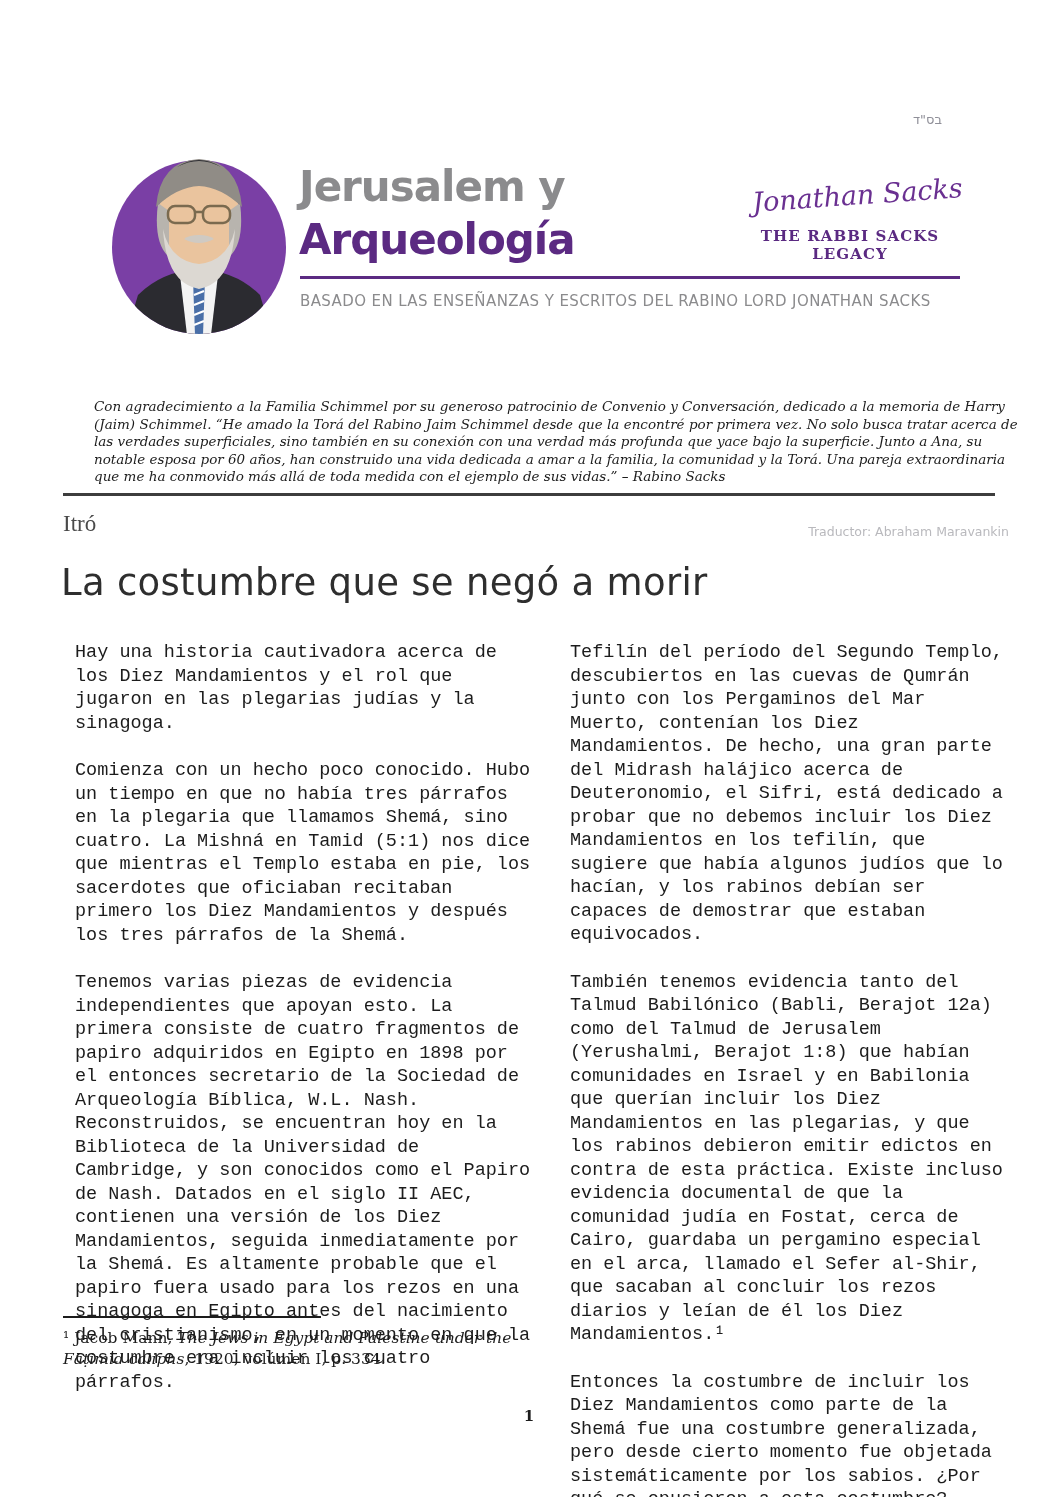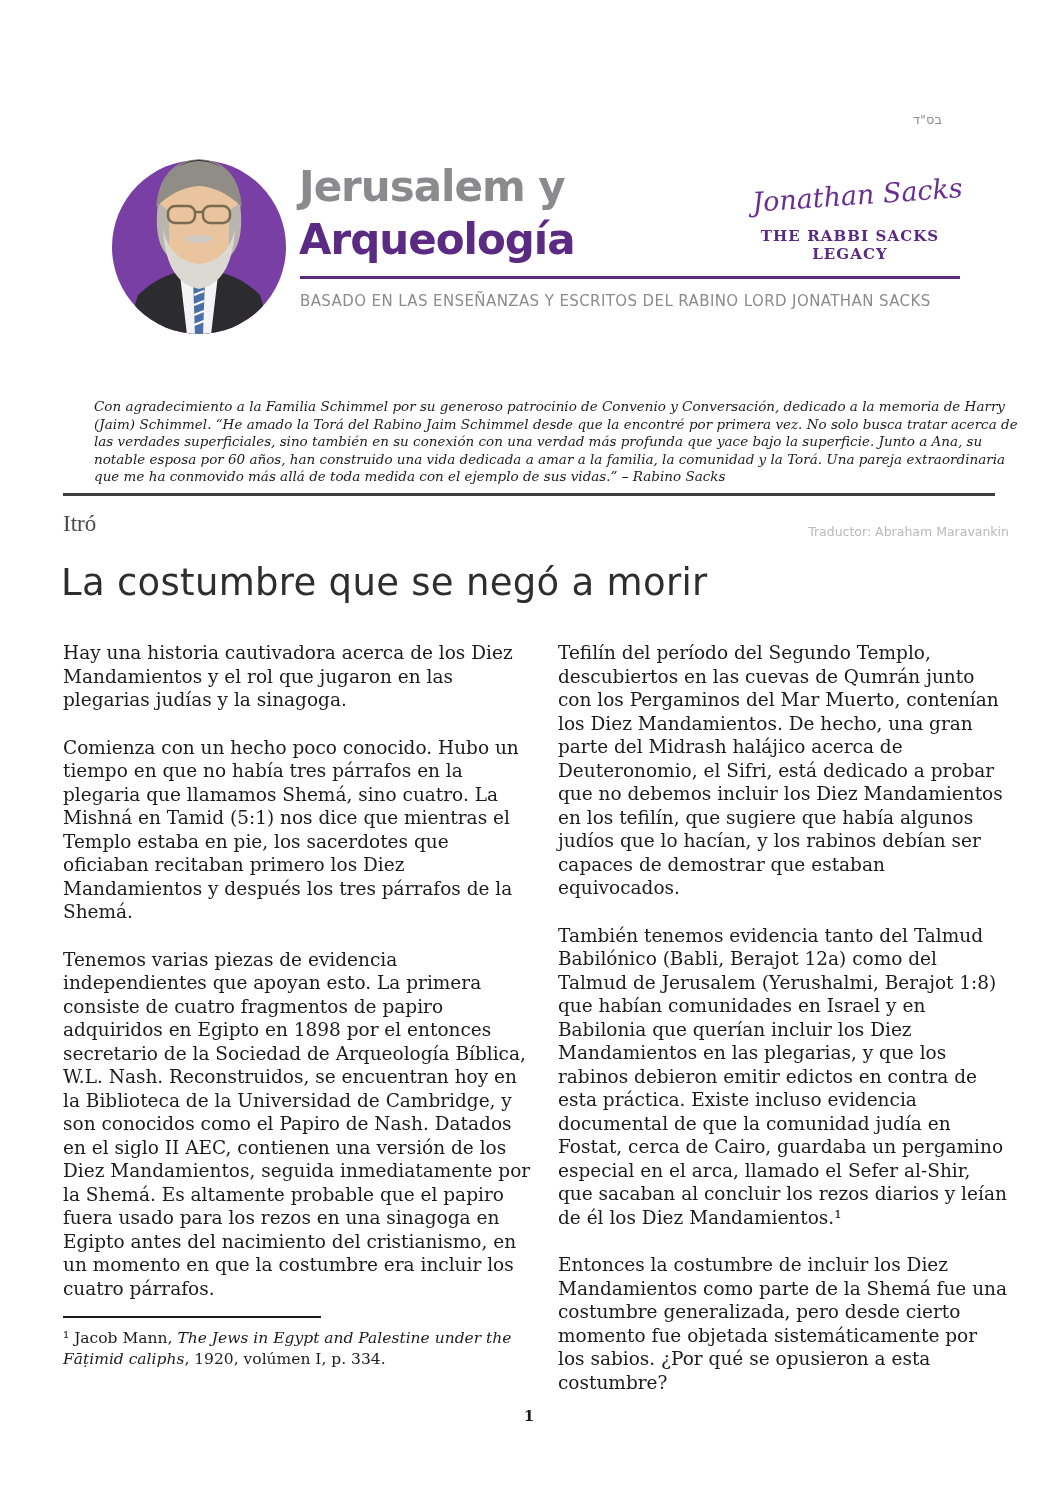--- a/index.html
+++ b/index.html
@@ -28,21 +28,21 @@
     font-style:italic; font-size:13.5px; line-height:17.5px; color:#1c1c1c;margin-left:28px; }
   .section-rule { position:absolute; left:63px; top:493px; width:932px; height:3px; background:#3d3d3d; }
   .parsha { position:absolute; left:63px; top:511px; font-family:Liberation Serif, serif;
     font-size:23px; color:#4a4a4a; }
   .translator { position:absolute; right:49px; top:524px; font-family:"DejaVu Sans", sans-serif;
     font-size:12.5px; color:#b9b9bd; }
   .title { position:absolute; left:61px; top:561px; margin:0;
     font-family:"DejaVu Sans", sans-serif; font-weight:normal; font-size:37px;
     color:#2e2e2e; letter-spacing:0.3px; }
   .col { position:absolute; top:641px; font-size:18.5px; line-height:23.5px; }
-  .col p { margin:0 0 24px 0; }
+  .col p { margin:0 0 24px 12px;font-family:Liberation Mono, monospace; }
   .col-left { left:63px; width:468px; }
   .col-right { left:558px; width:450px; }
   .footnote { position:absolute; left:63px; top:1316px; width:455px;
     font-size:15.5px; line-height:20.5px; }
   .footnote-rule { width:258px; height:2px; background:#1c1c1c; margin-bottom:10px; }
   .page-number { position:absolute; left:0; top:1407px; width:100%; text-align:center;
     font-weight:bold; font-size:15px; }
 </style>
 </head>
 <body>

